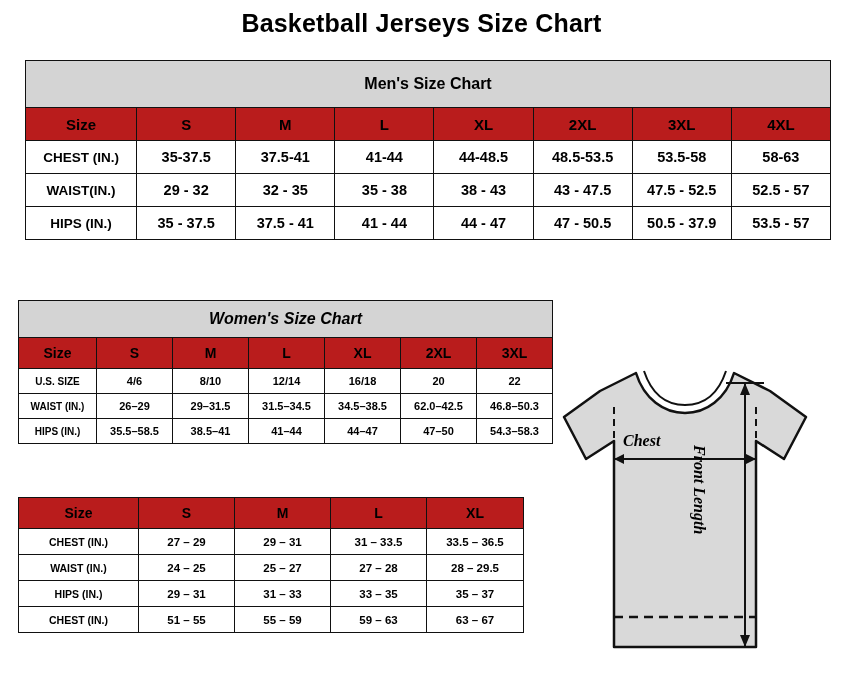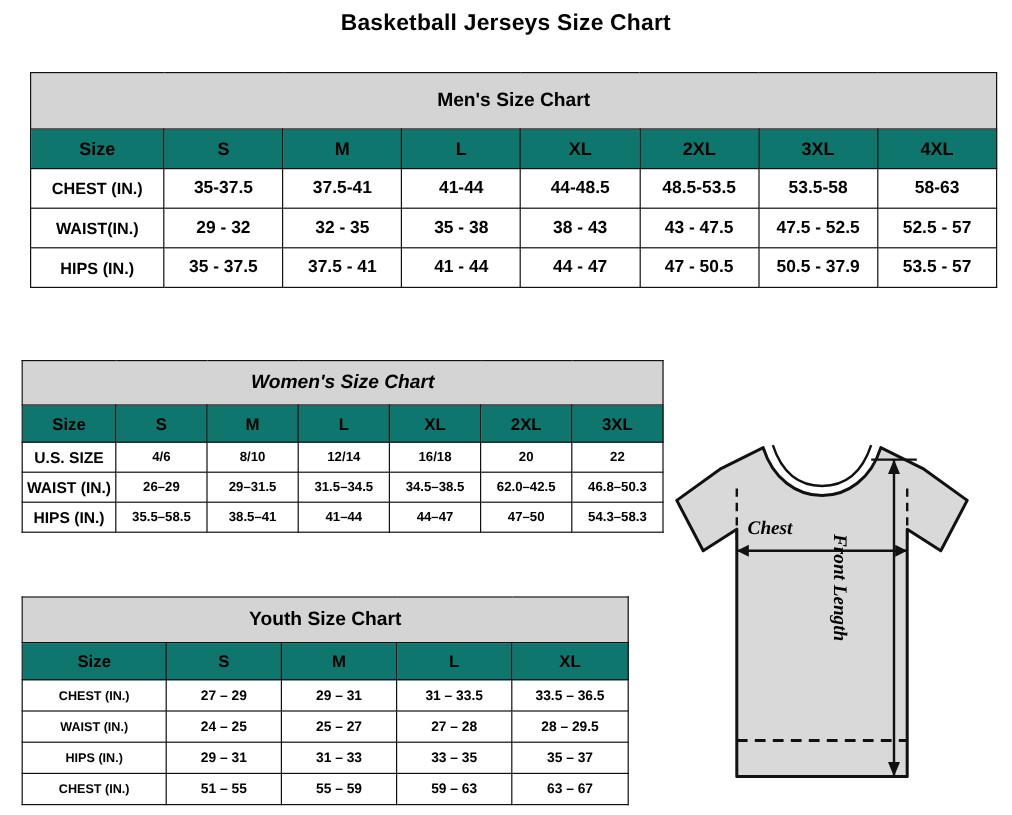--- a/index.html
+++ b/index.html
@@ -10,21 +10,21 @@
   body {
     width: 843px;
     height: 679px;
     position: relative;
     font-family: "Liberation Sans", sans-serif;
     color: #000000;
     overflow: hidden;
   }
   .page-title {
     text-align: center;
-    font-size: 19px;
+    font-size: 25px;
     font-weight: bold;
     padding-top: 9px;
     letter-spacing: 0.2px;
   }
 
   table {
     border-collapse: collapse;
     table-layout: fixed;
   }
   table td, table th {
@@ -34,21 +34,21 @@
     background: #ffffff;
     font-weight: bold;
   }
   .tbl-head td {
     background: #d4d4d4;
     font-size: 16px;
     font-weight: bold;
     padding: 7px 0;
   }
   .row-head td {
-    background: #0f766e;
+    background: #b91c1c;
     font-size: 15px;
     font-weight: bold;
   }
 
   
   #mens-table {
     position: absolute;
     left: 25px;
     top: 60px;
     width: 806px;
@@ -61,21 +61,21 @@
   
   #womens-table {
     position: absolute;
     left: 18px;
     top: 300px;
     width: 534px;
   }
   #womens-table .tbl-head td { font-size: 16px; padding: 7px 16px; font-style: italic; }
   #womens-table .row-head td { height: 28px; font-size: 14px; }
   #womens-table td { height: 22px; font-size: 11px; }
-  #womens-table .lbl { font-size: 13px; }
+  #womens-table .lbl { font-size: 10px; }
 
   
   #youth-table {
     position: absolute;
     left: 18px;
     top: 497px;
     width: 505px;
   }
   #youth-table .tbl-head td { font-size: 16px; padding: 7px 0; }
   #youth-table .row-head td { height: 28px; font-size: 14px; }
@@ -232,23 +232,20 @@
 
 <table id="youth-table">
   <colgroup>
     <col style="width:120px">
       <col style="width:96px">
       <col style="width:96px">
       <col style="width:96px">
       <col style="width:97px">
   </colgroup>
   <tbody>
-    <tr class="tbl-head">
-      <td colspan="5">Youth Size Chart</td>
-    </tr>
     <tr class="row-head">
       <td>Size</td>
       <td>S</td>
       <td>M</td>
       <td>L</td>
       <td>XL</td>
     </tr>
     <tr>
       <td class="lbl">CHEST (IN.)</td>
       <td>27 – 29</td>

